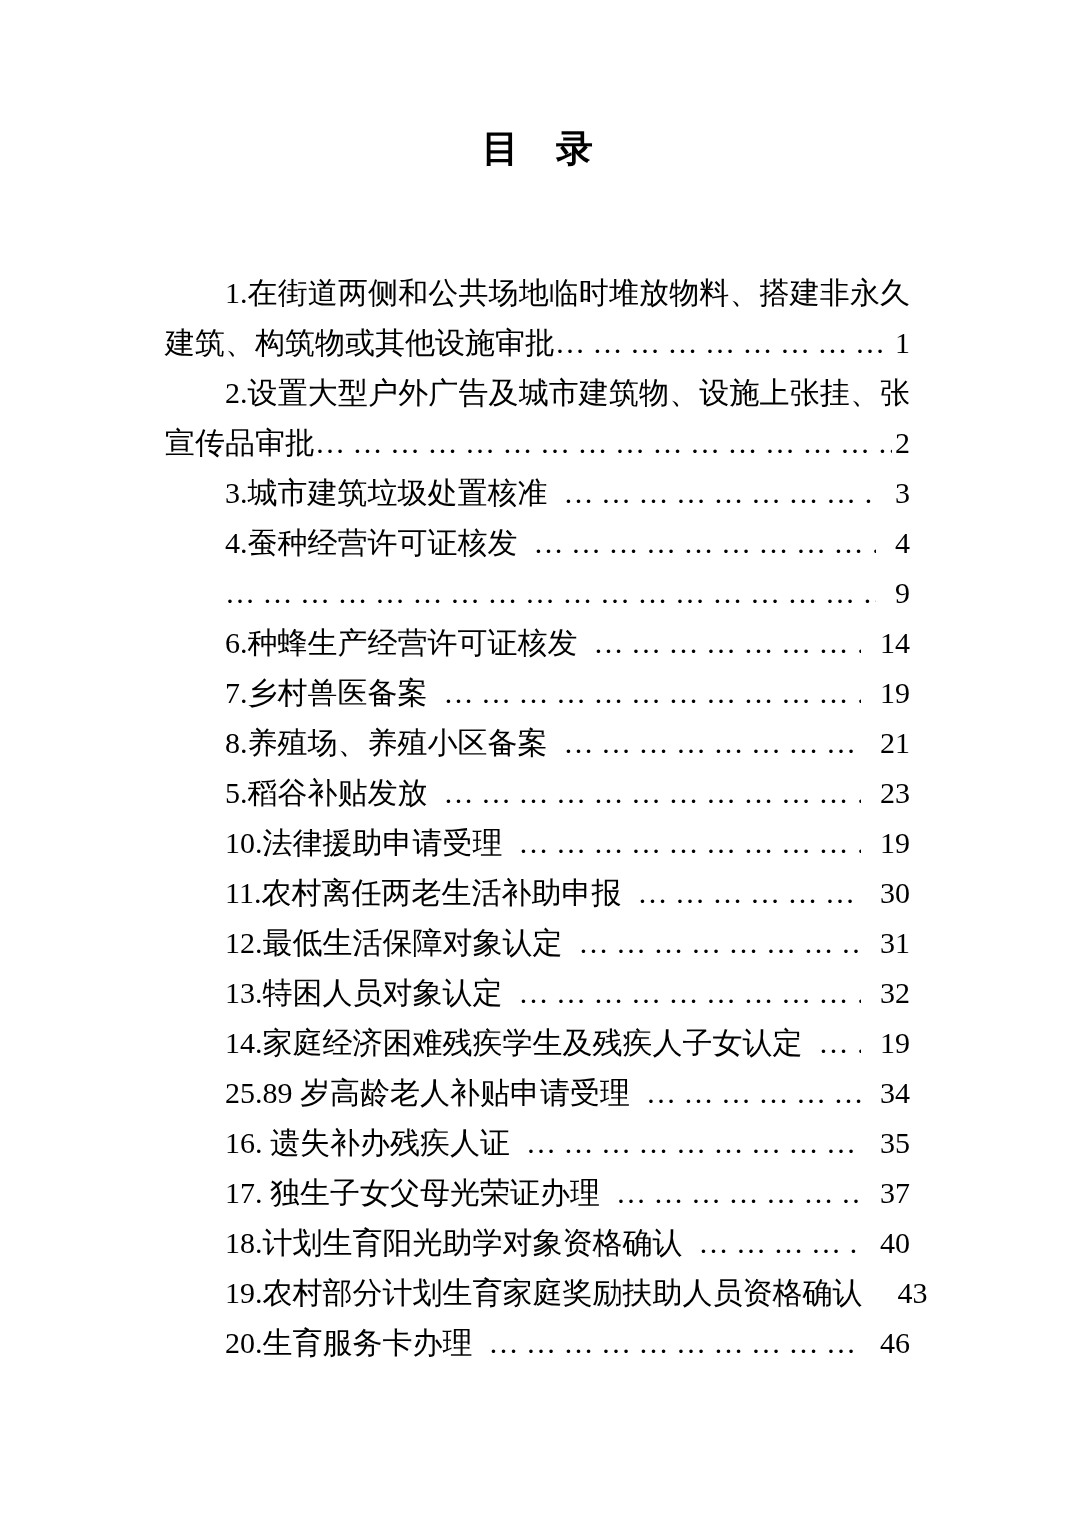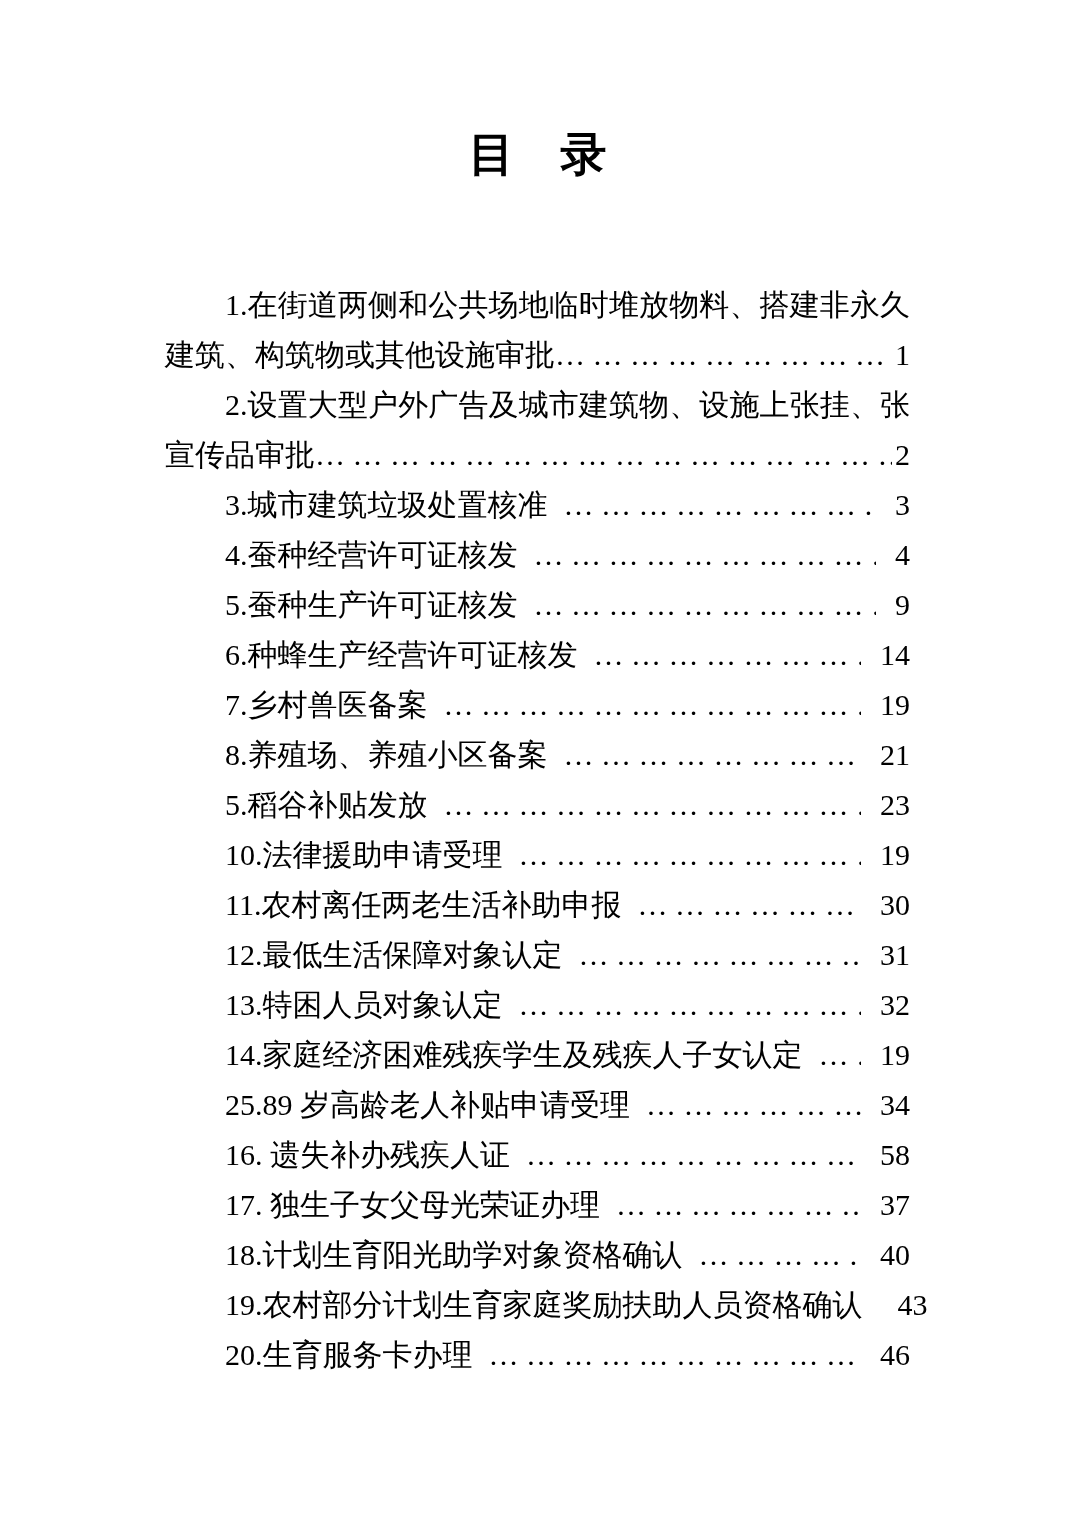--- a/index.html
+++ b/index.html
@@ -17,21 +17,21 @@
     overflow: hidden;
   }
   .content {
     margin-left: 165px;
     width: 745px;
   }
   .doc-title {
     margin: 0;
     padding-top: 126px;
     text-align: center;
-    font-size: 46px;
+    font-size: 37px;
     font-weight: bold;
     line-height: 1.25;
     color: #000000;
   }
   .toc-list {
     margin-top: 96px;
     font-size: 30px;
   }
   .toc-line {
     height: 50px;
@@ -91,21 +91,20 @@
           <span class="toc-text">3.城市建筑垃圾处置核准</span>
           <span class="toc-leader">… … … … … … … … … … … … … … … … … … … … … … … … … … … … … … … … … … … … … … … …</span>
           <span class="toc-page">3</span>
         </div>
         <div class="toc-line toc-row indent">
           <span class="toc-text">4.蚕种经营许可证核发</span>
           <span class="toc-leader">… … … … … … … … … … … … … … … … … … … … … … … … … … … … … … … … … … … … … … … …</span>
           <span class="toc-page">4</span>
         </div>
         <div class="toc-line toc-row indent">
-          <span class="toc-text">5.蚕种生产许可证核发</span>
           <span class="toc-leader">… … … … … … … … … … … … … … … … … … … … … … … … … … … … … … … … … … … … … … … …</span>
           <span class="toc-page">9</span>
         </div>
         <div class="toc-line toc-row indent">
           <span class="toc-text">6.种蜂生产经营许可证核发</span>
           <span class="toc-leader">… … … … … … … … … … … … … … … … … … … … … … … … … … … … … … … … … … … … … … … …</span>
           <span class="toc-page">14</span>
         </div>
         <div class="toc-line toc-row indent">
           <span class="toc-text">7.乡村兽医备案</span>
@@ -148,21 +147,21 @@
           <span class="toc-page">19</span>
         </div>
         <div class="toc-line toc-row indent">
           <span class="toc-text">25.89 岁高龄老人补贴申请受理</span>
           <span class="toc-leader">… … … … … … … … … … … … … … … … … … … … … … … … … … … … … … … … … … … … … … … …</span>
           <span class="toc-page">34</span>
         </div>
         <div class="toc-line toc-row indent">
           <span class="toc-text">16. 遗失补办残疾人证</span>
           <span class="toc-leader">… … … … … … … … … … … … … … … … … … … … … … … … … … … … … … … … … … … … … … … …</span>
-          <span class="toc-page">58</span>
+          <span class="toc-page">35</span>
         </div>
         <div class="toc-line toc-row indent">
           <span class="toc-text">17. 独生子女父母光荣证办理</span>
           <span class="toc-leader">… … … … … … … … … … … … … … … … … … … … … … … … … … … … … … … … … … … … … … … …</span>
           <span class="toc-page">37</span>
         </div>
         <div class="toc-line toc-row indent">
           <span class="toc-text">18.计划生育阳光助学对象资格确认</span>
           <span class="toc-leader">… … … … … … … … … … … … … … … … … … … … … … … … … … … … … … … … … … … … … … … …</span>
           <span class="toc-page">40</span>

